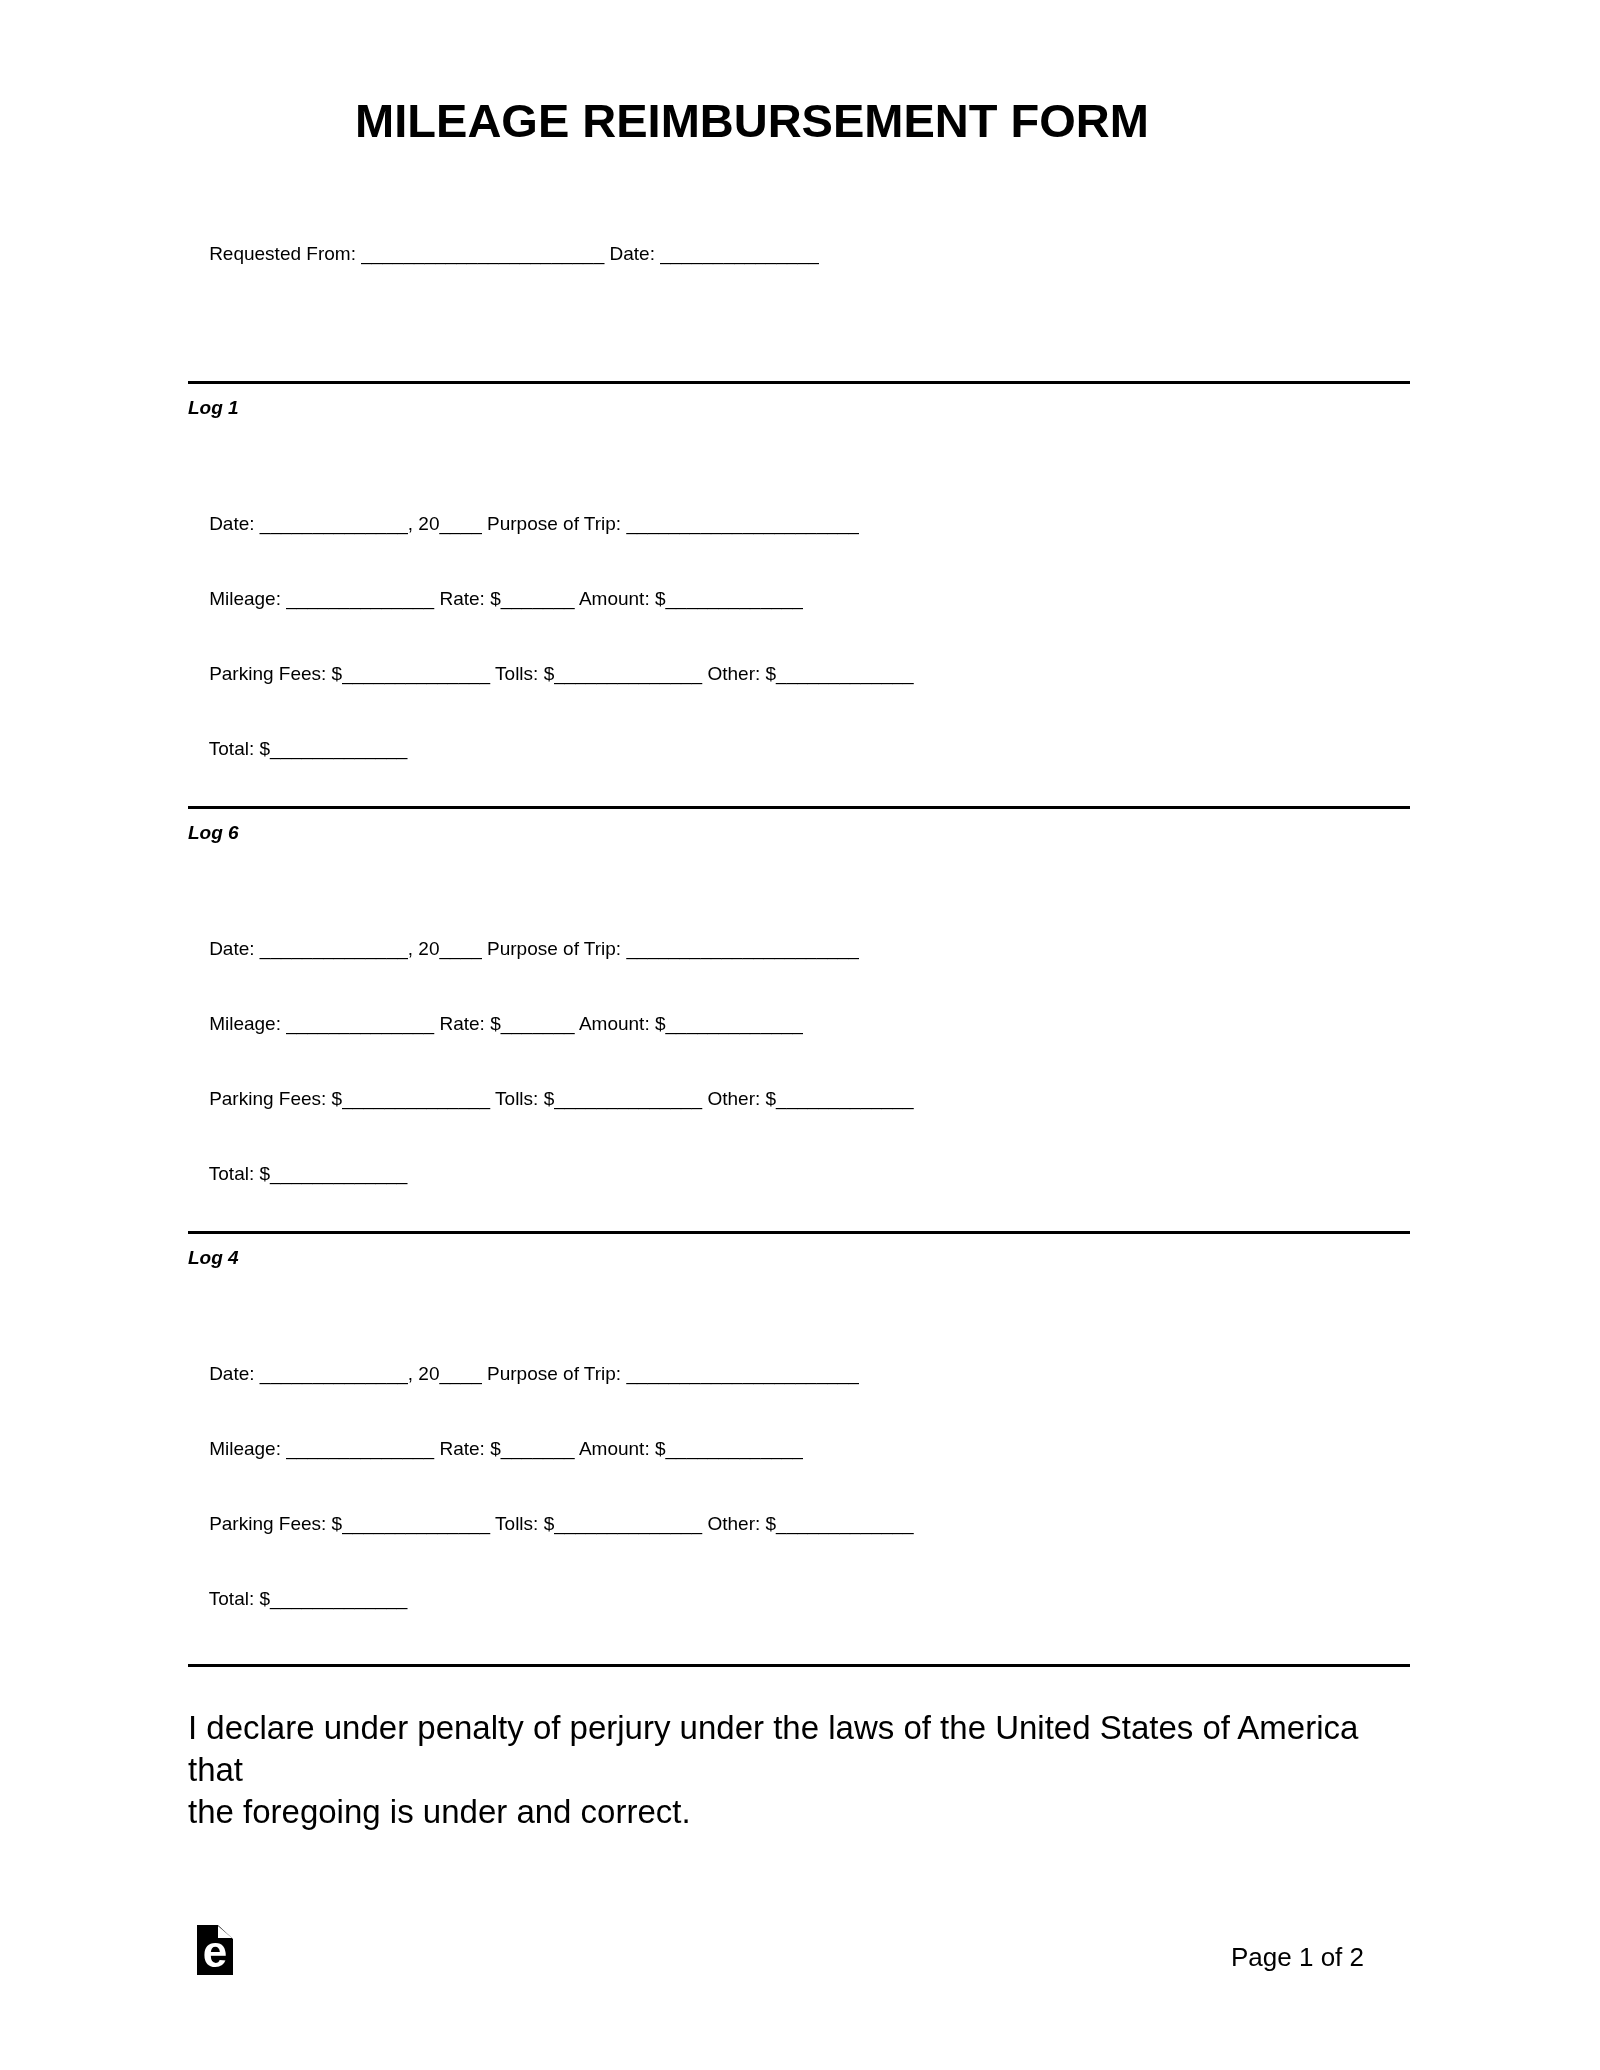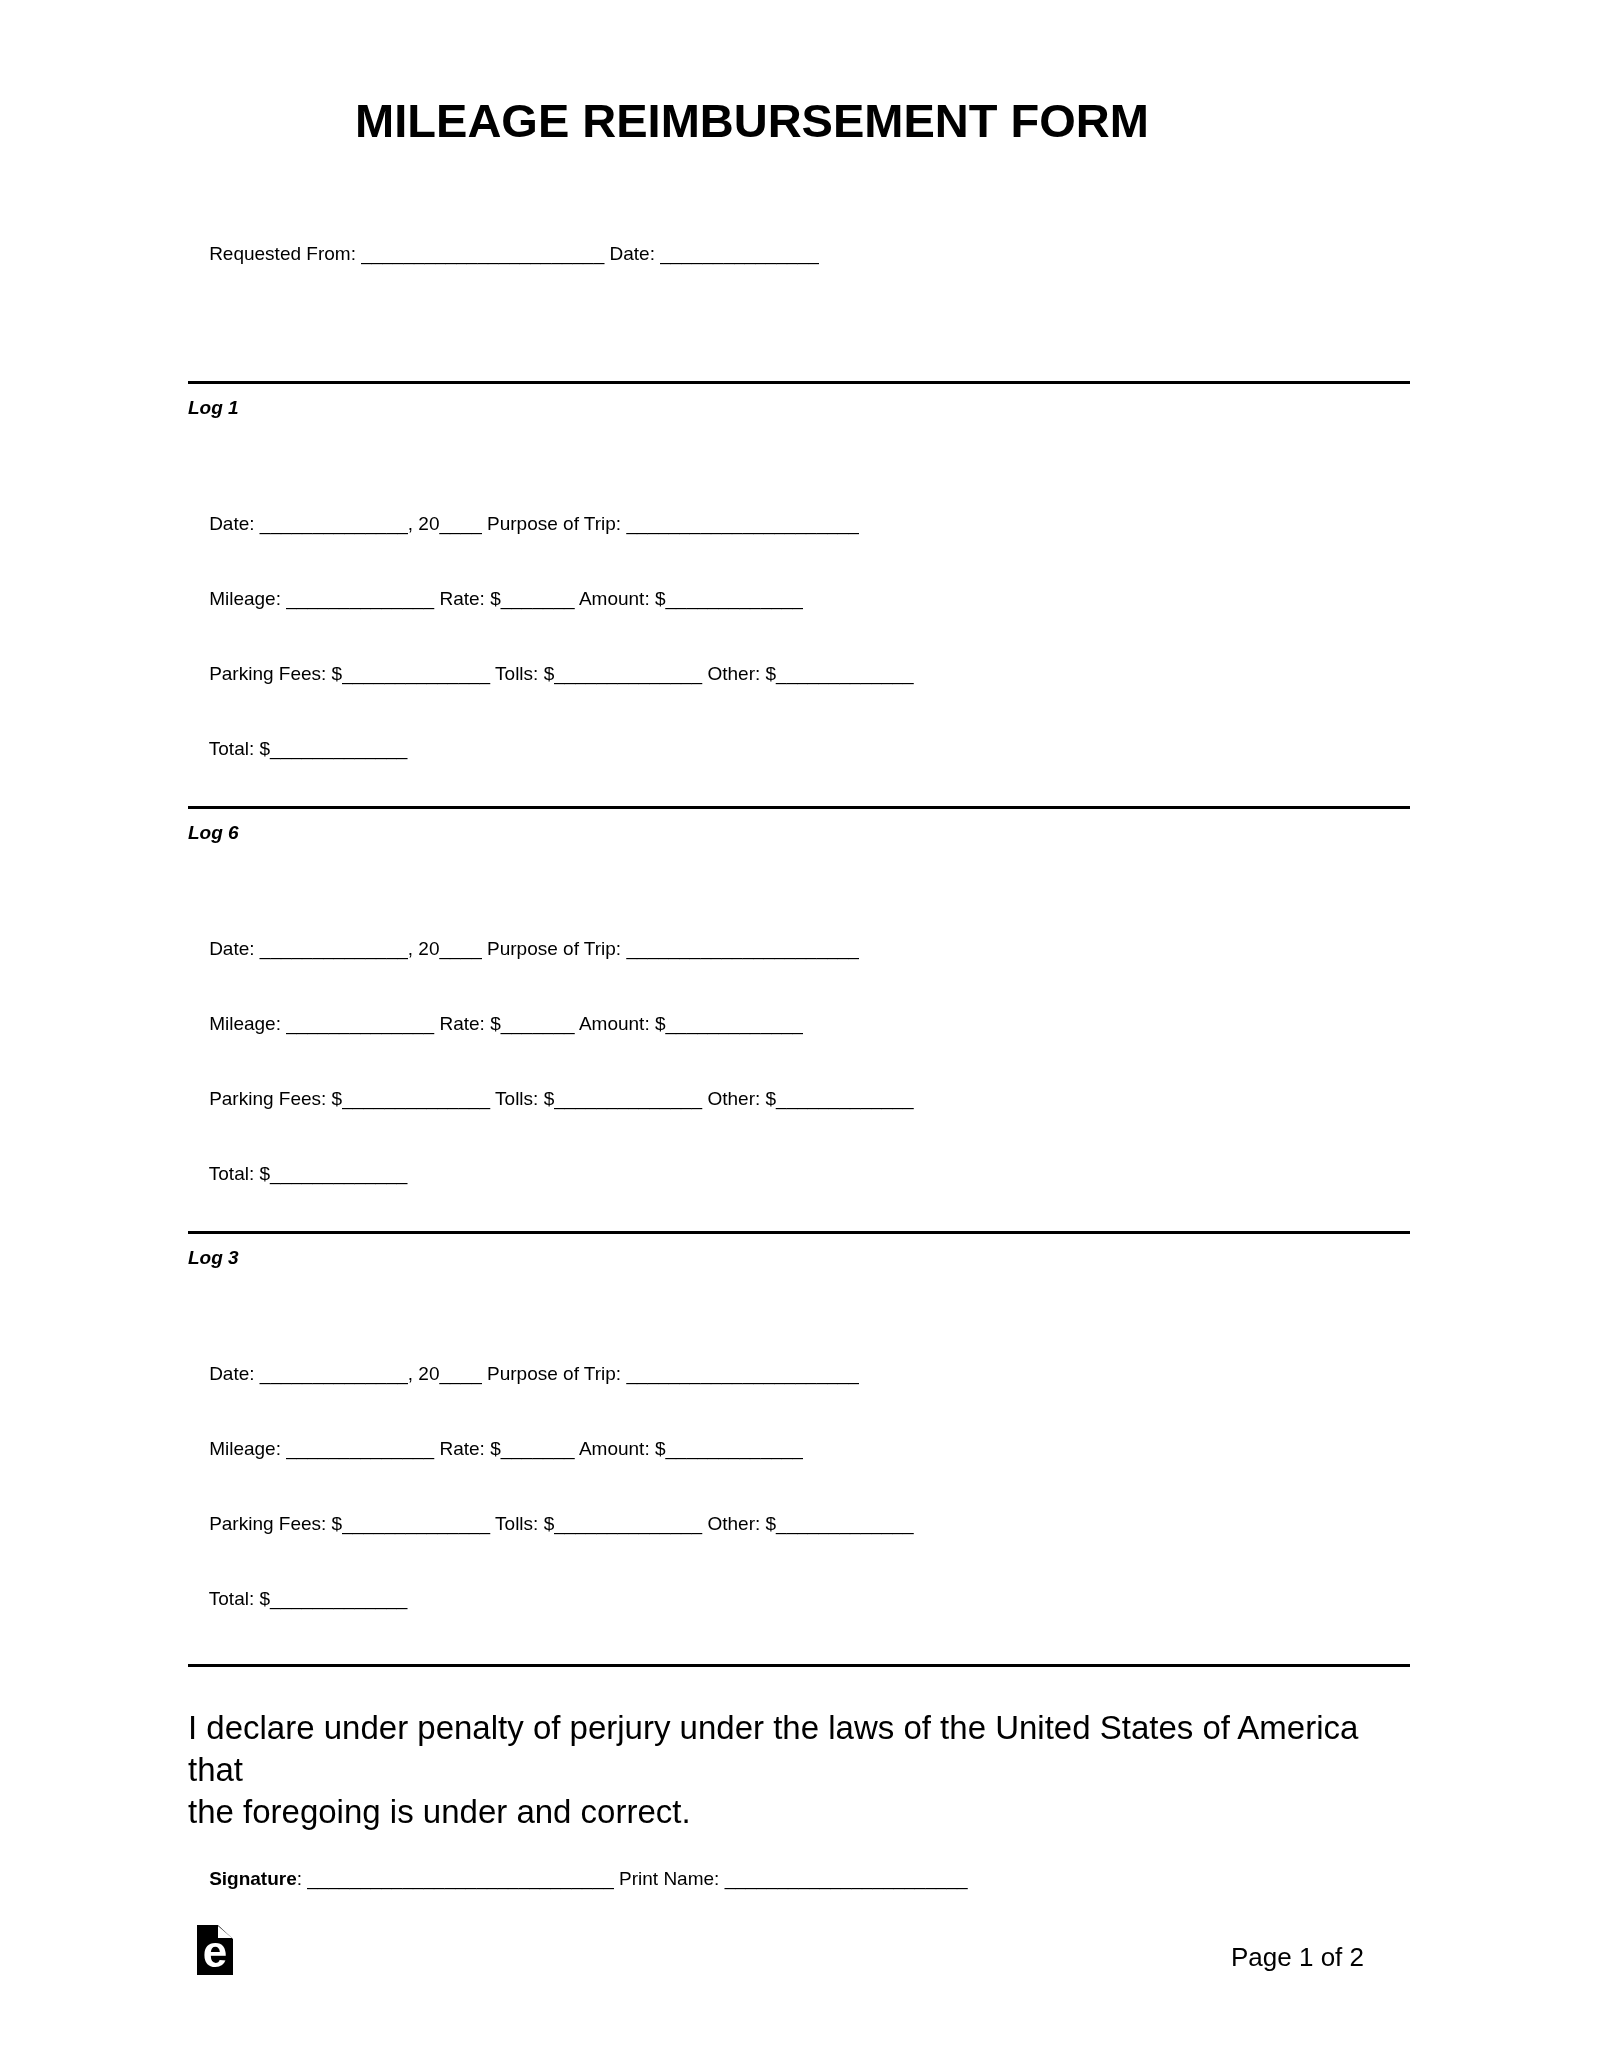--- a/index.html
+++ b/index.html
@@ -126,43 +126,40 @@
     <span>Mileage: </span><span>______________</span><span> Rate: $</span><span>_______</span><span> Amount: $</span><span>_____________</span>
   </div>
   <div class="line" style="top:1045px">
     <span>Parking Fees: $</span><span>______________</span><span> Tolls: $</span><span>______________</span><span> Other: $</span><span>_____________</span>
   </div>
   <div class="line" style="top:1120px">
     <span>Total: $</span><span>_____________</span>
   </div>
 
   <div class="divider" style="top:1231px"></div>
-  <div class="line heading" style="top:1240px">Log 3</div>
+  <div class="line heading" style="top:1240px">Log 4</div>
   <div class="line" style="top:1320px">
     <span>Date: </span><span>______________</span><span>, 20</span><span>____</span><span> Purpose of Trip: </span><span>______________________</span>
   </div>
   <div class="line" style="top:1395px">
     <span>Mileage: </span><span>______________</span><span> Rate: $</span><span>_______</span><span> Amount: $</span><span>_____________</span>
   </div>
   <div class="line" style="top:1470px">
     <span>Parking Fees: $</span><span>______________</span><span> Tolls: $</span><span>______________</span><span> Other: $</span><span>_____________</span>
   </div>
   <div class="line" style="top:1545px">
     <span>Total: $</span><span>_____________</span>
   </div>
 
   <div class="divider" style="top:1664px"></div>
   <div class="declaration">
     <div>I declare under penalty of perjury under the laws of the United States of America that</div>
     <div>the foregoing is under and correct.</div>
   </div>
 
-  <div class="line" style="top:1825px">
-    <span class="sig-label">Signature</span><span>: </span><span>_____________________________</span><span> Print Name: </span><span>_______________________</span>
-  </div>
 
   <div class="logo">
     <div class="logo-body"></div>
     <div class="logo-fold"></div>
     <div class="logo-letter">e</div>
   </div>
   <div class="footer-page">Page 1 of 2</div>
 
 </div>
 

